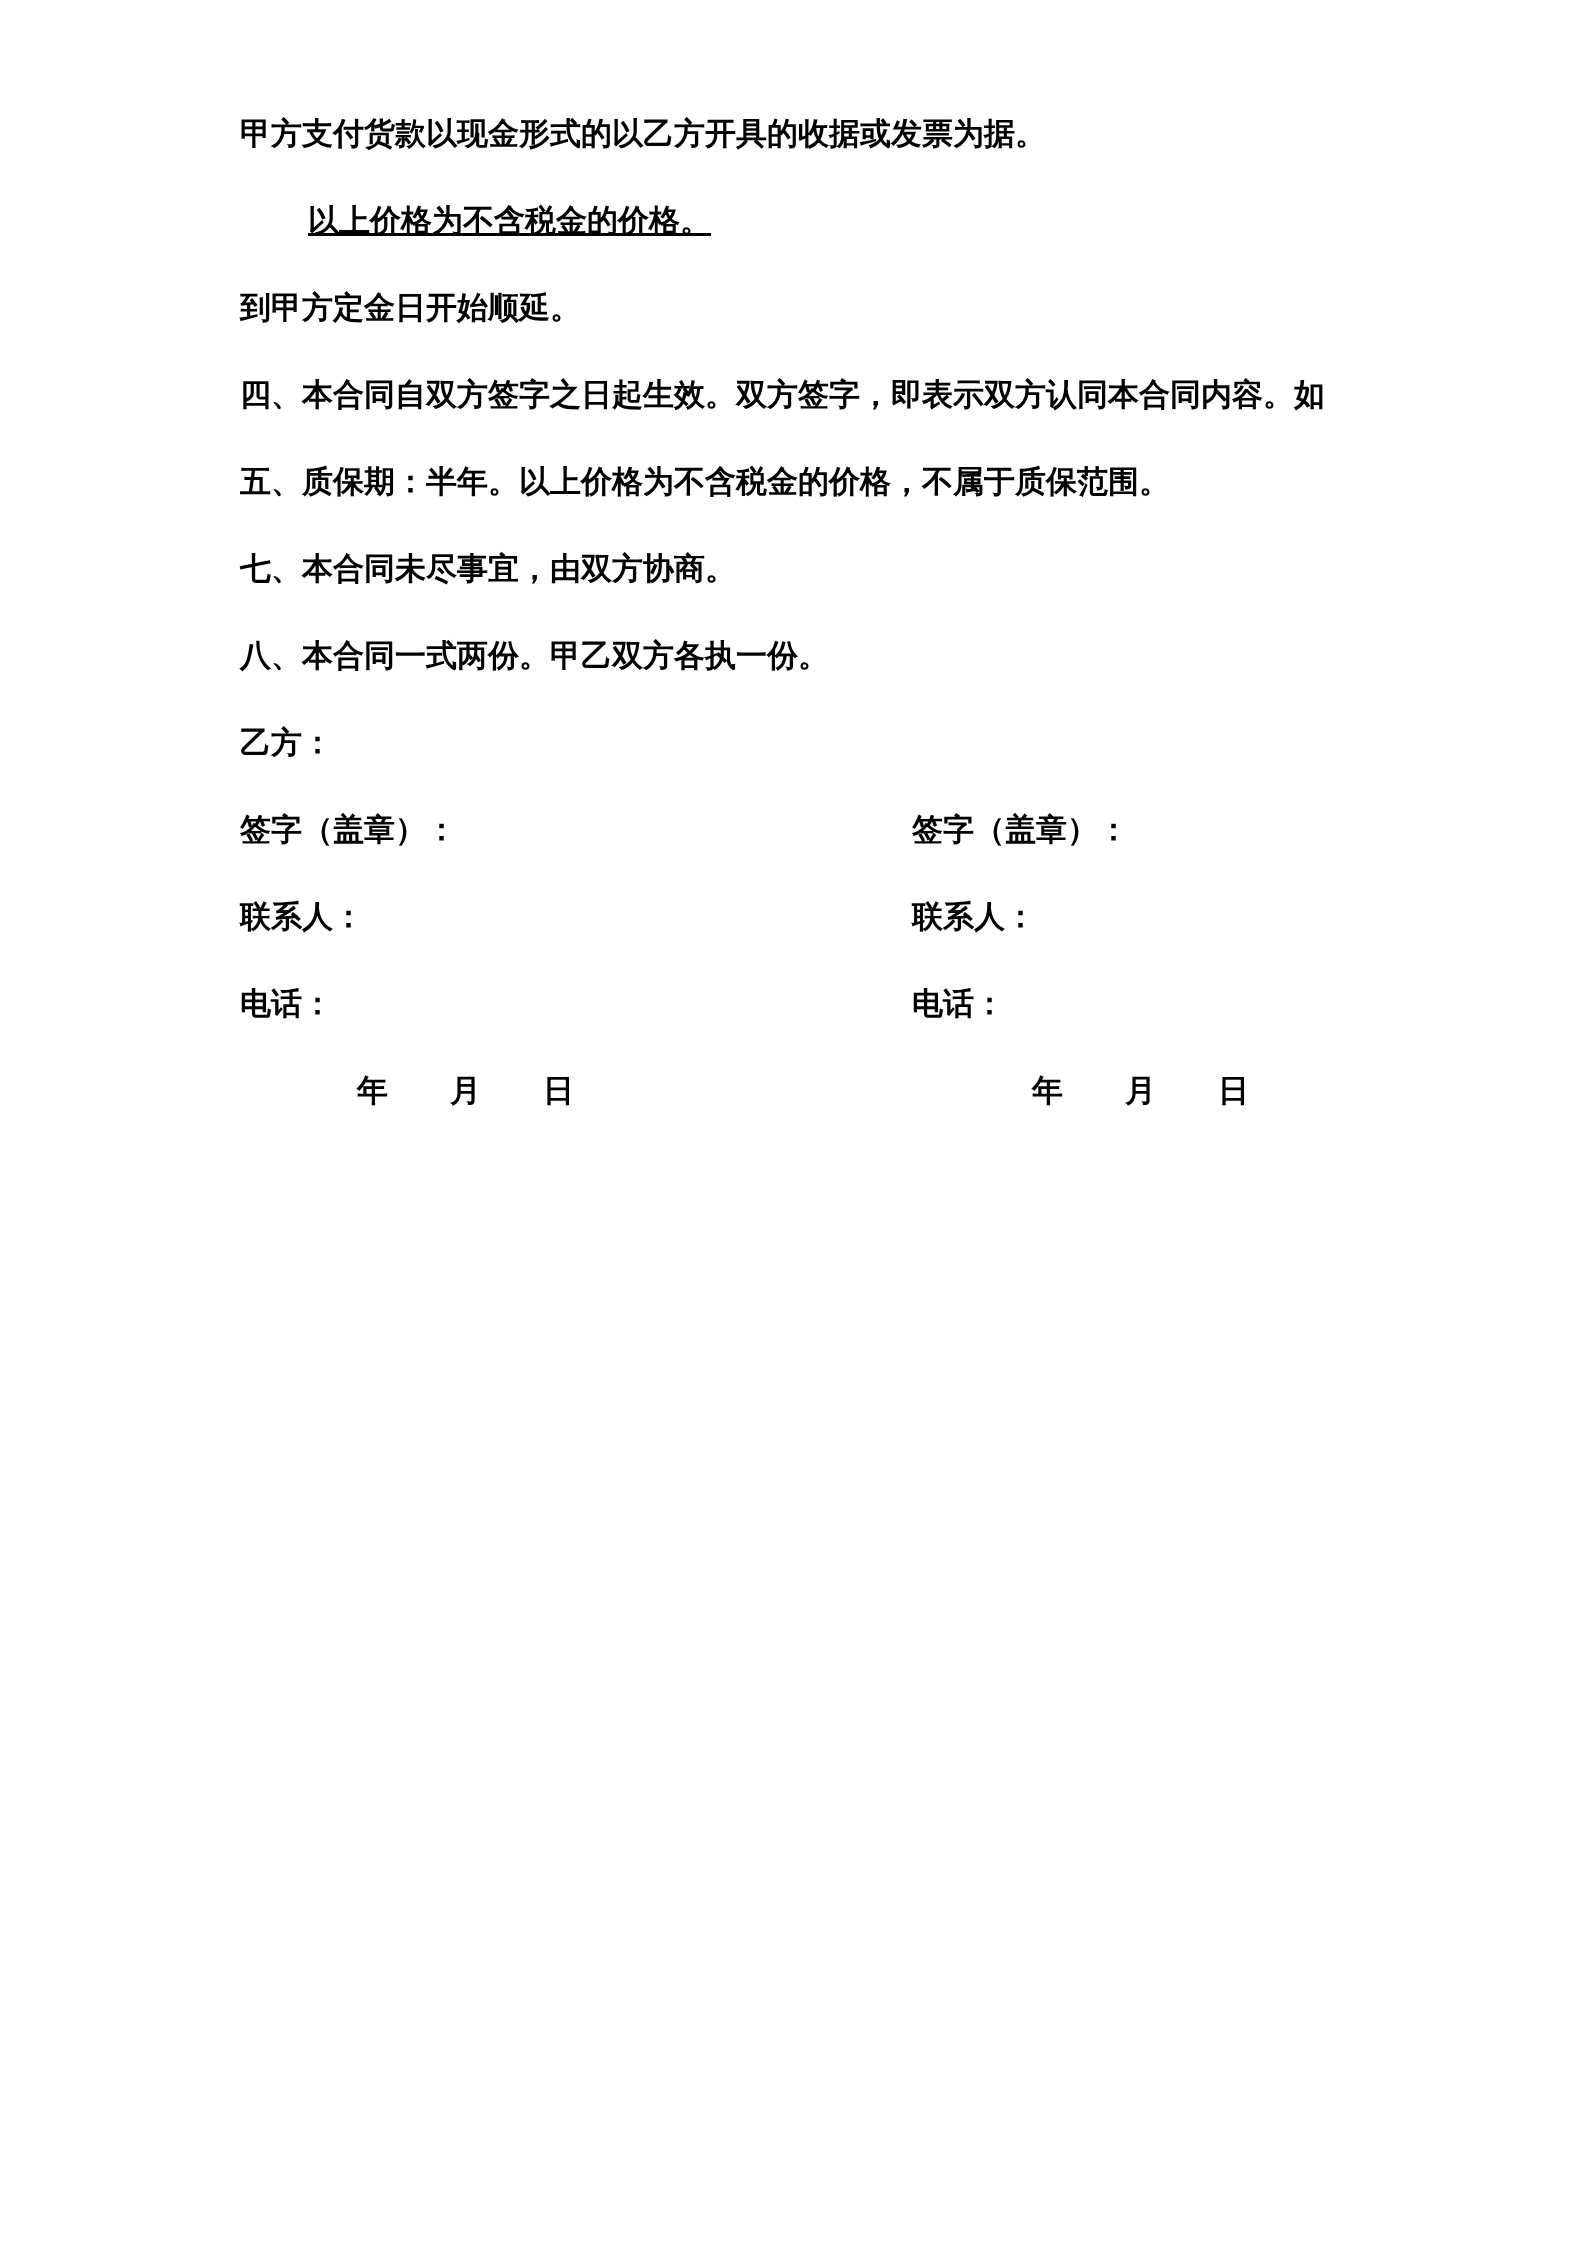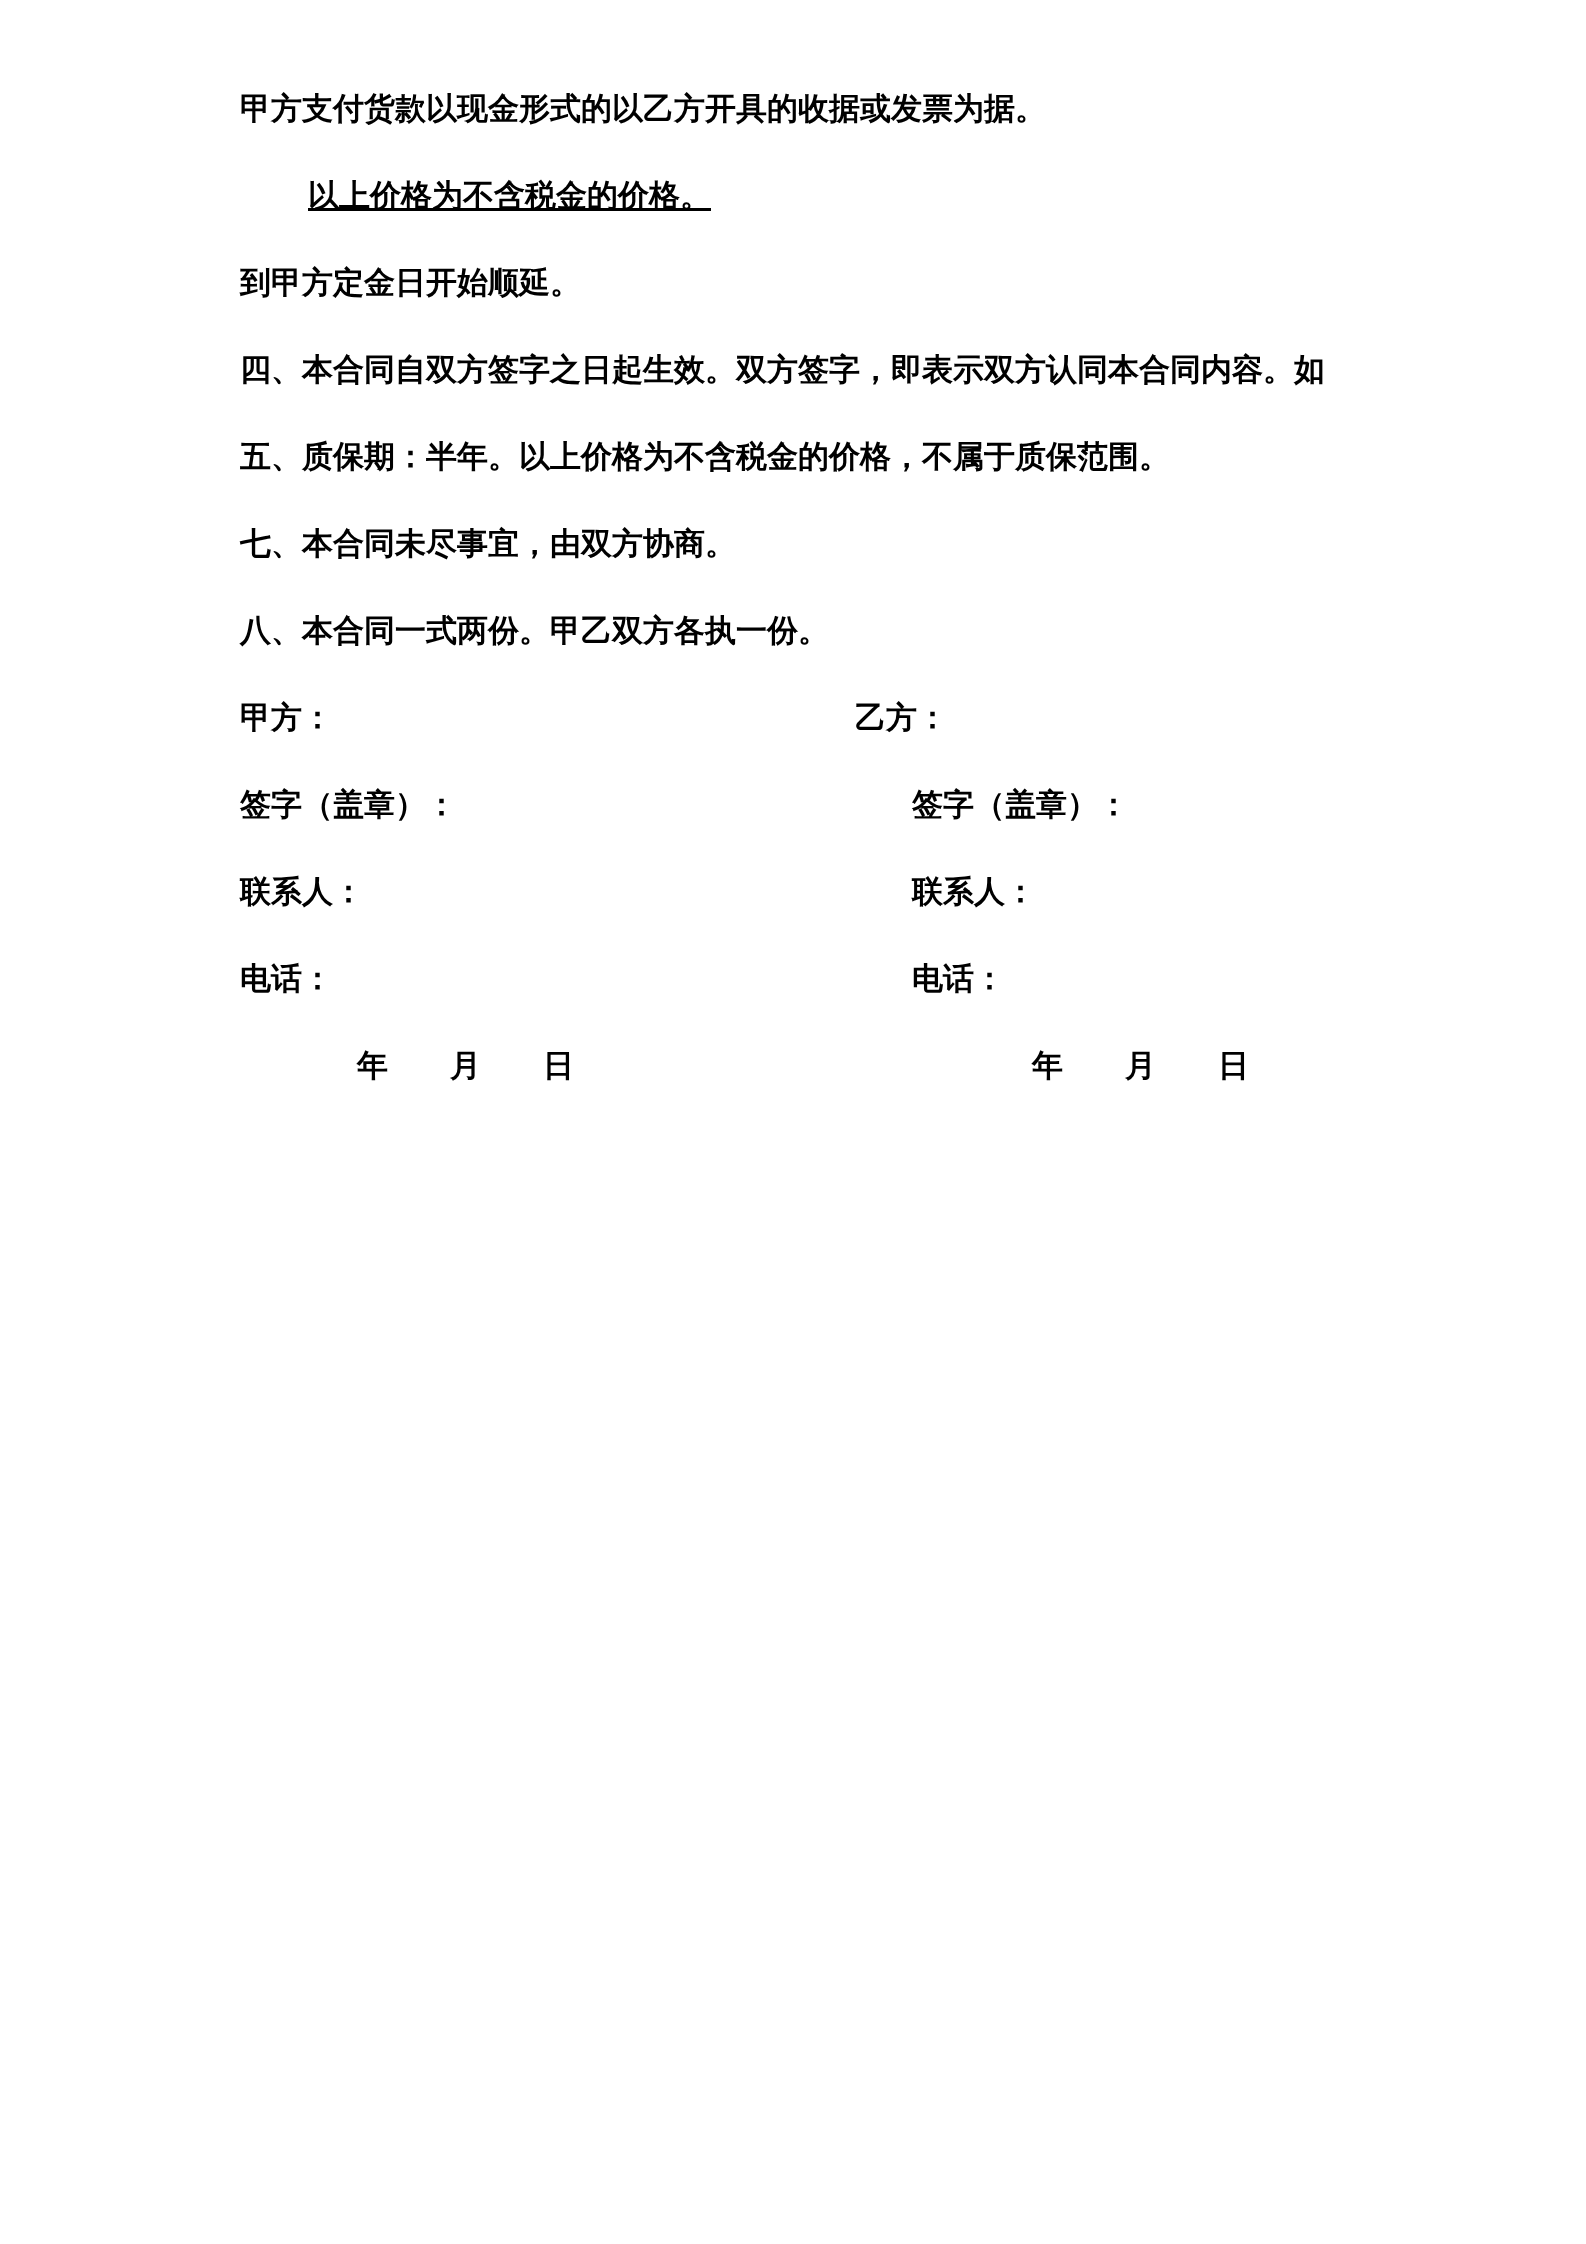--- a/index.html
+++ b/index.html
@@ -2,21 +2,21 @@
 <html><head>
 <meta charset="utf-8">
 <style>
   * { margin: 0; padding: 0; box-sizing: border-box; }
   html, body { background: #ffffff; }
   .page {
     position: relative;
     width: 1586px;
     height: 2244px;
     background: #ffffff;
-    padding: 65px 130px 0 240px;
+    padding: 90px 130px 0 240px;
     font-family: "Liberation Sans", "DejaVu Sans", sans-serif;
     font-weight: 700;
     font-size: 31px;
     color: #000000;
     overflow: hidden;
   }
   .ln {
     line-height: 87px;
     white-space: nowrap;
   }
@@ -58,21 +58,20 @@
 
 
   <p class="ln">五、质保期：半年。以上价格为不含税金的价格，不属于质保范围。</p>
 
 
   <p class="ln">七、本合同未尽事宜，由双方协商。</p>
 
   <p class="ln">八、本合同一式两份。甲乙双方各执一份。</p>
 
   <div class="cols">
-    <span class="colL">甲方：</span>
     <span class="colR">乙方：</span>
   </div>
 
   <div class="cols">
     <span class="colL">签字（盖章）：</span>
     <span class="colR ind-sign">签字（盖章）：</span>
   </div>
 
   <div class="cols">
     <span class="colL">联系人：</span>

